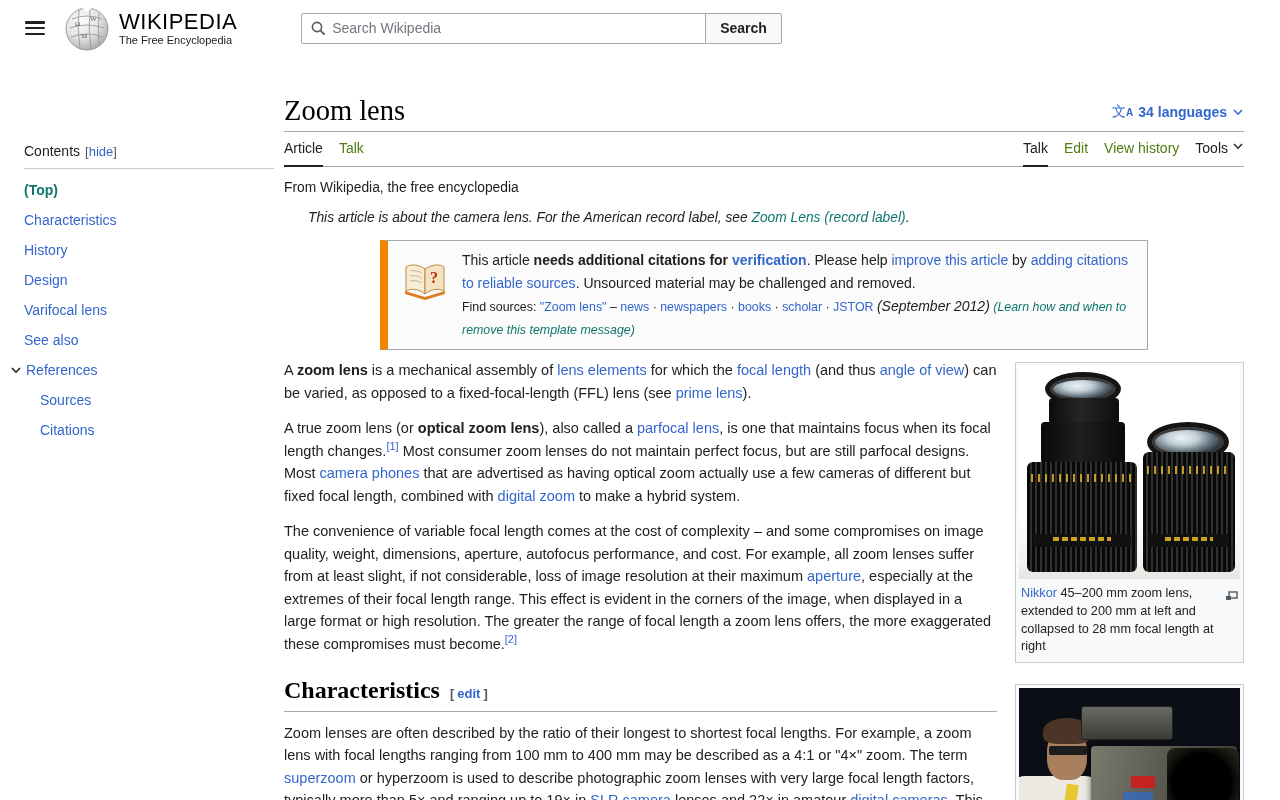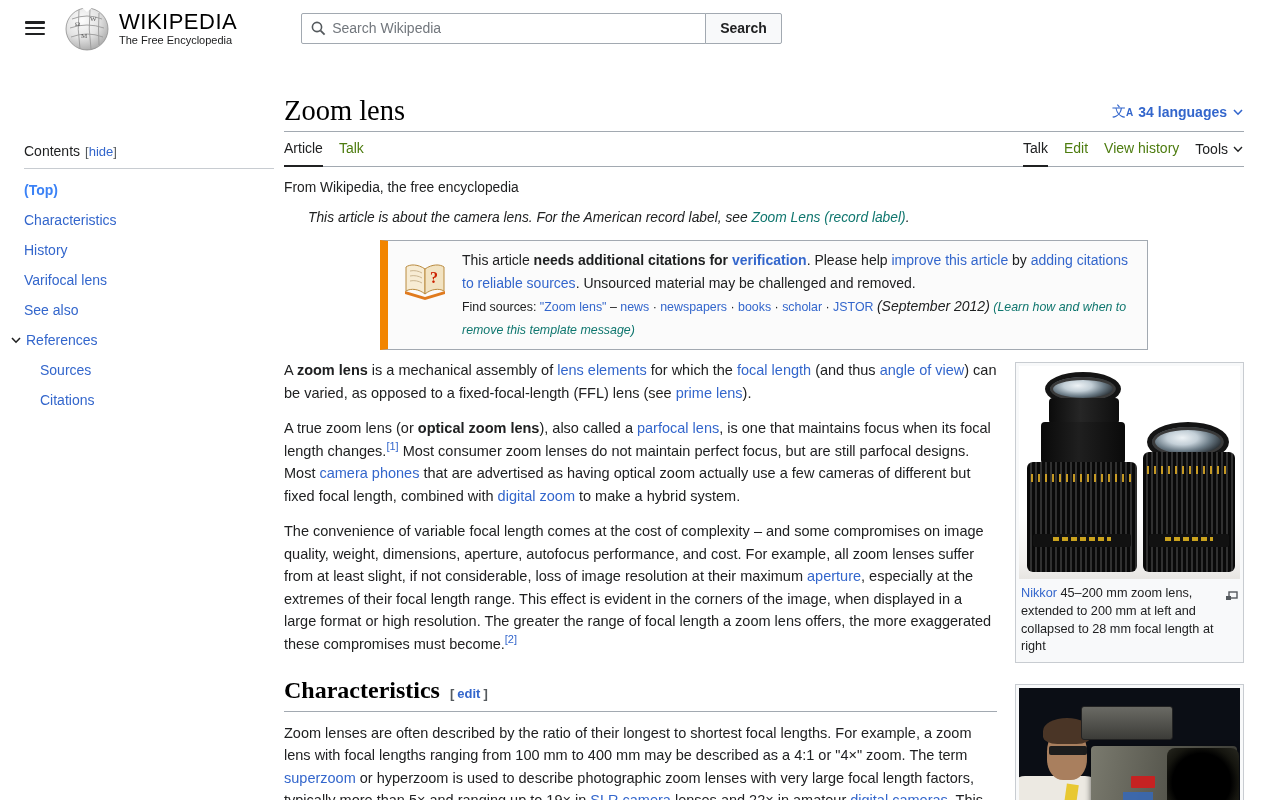--- a/index.html
+++ b/index.html
@@ -23,38 +23,38 @@
   .search-btn { height: 31px; margin-left: -1px; padding: 0 14px; background: #f8f9fa; border: 1px solid #a2a9b1; border-radius: 0 2px 2px 0; font-weight: bold; font-size: 14px; color: #202122; cursor: pointer; font-family: "Liberation Sans", sans-serif; }
 
   
   .layout { display: flex; }
   .sidebar { width: 284px; flex: none; padding: 87px 10px 0 24px; font-size: 14px; }
   .contents-head { display: flex; align-items: baseline; gap: 5px; color: #202122; }
   .contents-head .hide { color: #3366cc; font-size: 13px; cursor: pointer; }
   .contents-head .bracket { color: #54595d; font-size: 13px; }
   .sidebar-divider { border: none; border-top: 1px solid #c8ccd1; margin: 9px 0 6px 0; }
   .toc-item { padding: 7px 0; cursor: pointer; color: #3366cc; position: relative; }
-  .toc-item.top { color: #3b82f6; font-weight: bold; cursor: default; }
+  .toc-item.top { color: #0f766e; font-weight: bold; cursor: default; }
   .toc-item.sub { padding-left: 16px; }
   .toc-item.haschev { display: flex; align-items: center; }
   .toc-chev { margin: 0 4px 0 -14px; color: #202122; flex: none; }
 
   .main { width: 960px; margin-left: 0; padding-top: 36px; }
 
   
   .title-row { display: flex; justify-content: space-between; align-items: flex-end; border-bottom: 1px solid #a2a9b1; padding-bottom: 2px; }
   h1.page-title { font-family: "Liberation Serif", serif; font-weight: normal; font-size: 28.5px; line-height: 1.3; color: #000; }
   .lang-btn { color: #36c; font-weight: bold; font-size: 14px; display: flex; align-items: center; gap: 5px; cursor: pointer; padding-bottom: 8px; }
   .lang-ico { font-weight: normal; font-size: 14px; }
   .lang-ico .la { font-size: 10px; font-weight: bold; }
   .tab-bar { display: flex; justify-content: space-between; border-bottom: 1px solid #a2a9b1; font-size: 14px; }
   .tabs-left, .tabs-right { display: flex; gap: 16px; }
   .tab { padding: 8px 0 9px 0; cursor: pointer; color: #4d7c0f; }
   .tab.active { color: #202122; border-bottom: 2.5px solid #202122; margin-bottom: -1px; }
-  .tab.plain { color: #202122; display: flex; align-items: center; gap: 4px; }
+  .tab.plain { color: #202122; display: flex; align-items: flex-start; gap: 4px; }
 
   .site-sub { margin-top: 13px; font-size: 13.8px; color: #202122; }
 
   
   .hatnote { margin: 15px 0 0 24px; font-size: 13.8px; font-style: italic; color: #202122; }
   .ambox { margin: 15px 96px 0 96px; background: #fbfbfb; border: 1px solid #a2a9b1; border-left: 8px solid #f28500; padding: 8px 14px; display: flex; align-items: flex-start; gap: 14px; }
   .ambox-icon { flex: none; margin-top: 12px; }
   .ambox-text { font-size: 14px; line-height: 22.5px; }
   .ambox-find { font-size: 12.4px; line-height: 22.5px; margin-top: 1px; }
 
@@ -161,20 +161,21 @@
     <div class="contents-head">
       <span>Contents</span>
       <span>
         <span class="bracket">[</span><span class="hide">hide</span><span class="bracket">]</span>
       </span>
     </div>
     <hr class="sidebar-divider">
     <div class="toc-item top">(Top)</div>
     <div class="toc-item">Characteristics</div>
     <div class="toc-item">History</div>
+    <div class="toc-item">Design</div>
     <div class="toc-item">Varifocal lens</div>
     <div class="toc-item">See also</div>
     <div class="toc-item haschev">
       <svg class="toc-chev" width="12" height="12" viewBox="0 0 12 12">
           <path d="M2 4 L6 8.2 L10 4" fill="none" stroke="#202122" stroke-width="1.6"></path>
         </svg>
       <span>References</span>
     </div>
     <div class="toc-item sub">Sources</div>
     <div class="toc-item sub">Citations</div>

